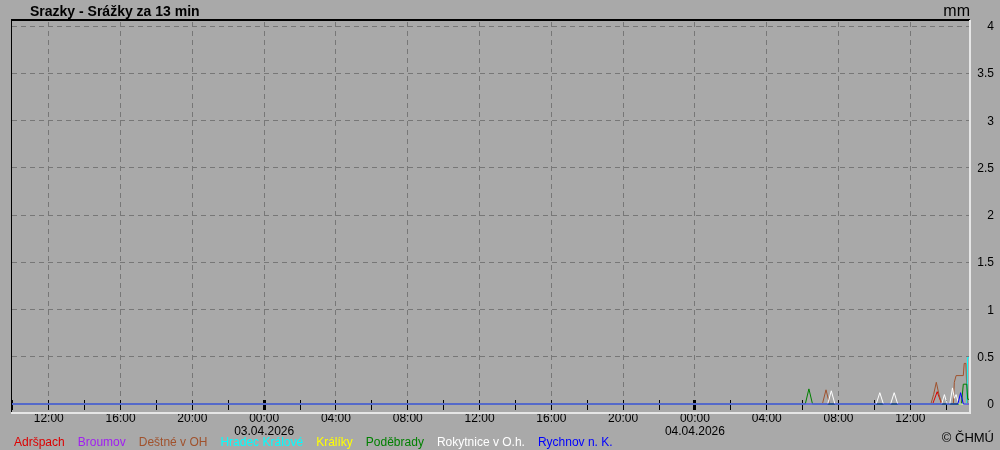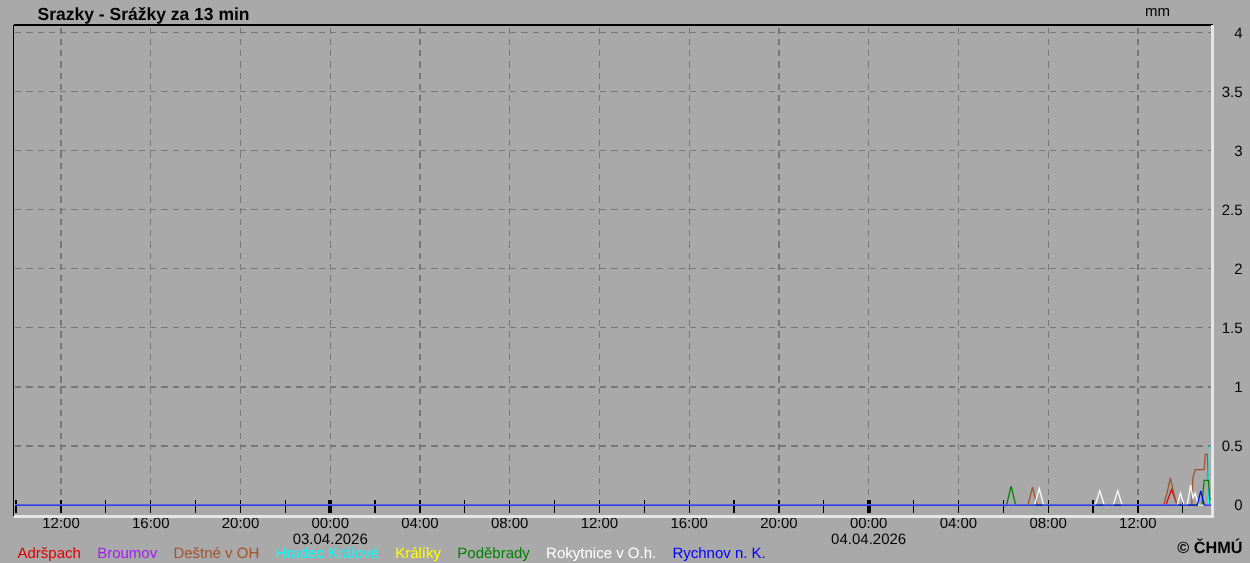--- a/index.html
+++ b/index.html
@@ -4,22 +4,22 @@
 <style>
   html,body{margin:0;padding:0;}
   body{
     width:1000px;height:450px;position:relative;overflow:hidden;
     background:#a9a9a9;
     font-family:"Liberation Sans", sans-serif;
     color:#000;
   }
   .abs{position:absolute;}
   #chart-title{left:30px;top:3px;font-size:14px;font-weight:bold;}
-  #unit-label{left:908px;top:2px;width:28px;font-size:12px;text-align:right;}
-  #copyright{right:6px;top:430px;font-size:13px;font-weight:bold;}
+  #unit-label{left:942px;top:2px;width:28px;font-size:16px;text-align:right;}
+  #copyright{right:6px;top:430px;font-size:13px;font-weight:normal;}
   #legend{left:14px;top:435px;font-size:12px;white-space:nowrap;}
   #legend span.legend-item{margin-right:13px;}
   svg{position:absolute;left:0;top:0;}
 </style>
 </head>
 <body>
 
 <div class="abs" id="chart-title">Srazky - Srážky za 13 min</div>
 <div class="abs" id="unit-label">mm</div>
 

